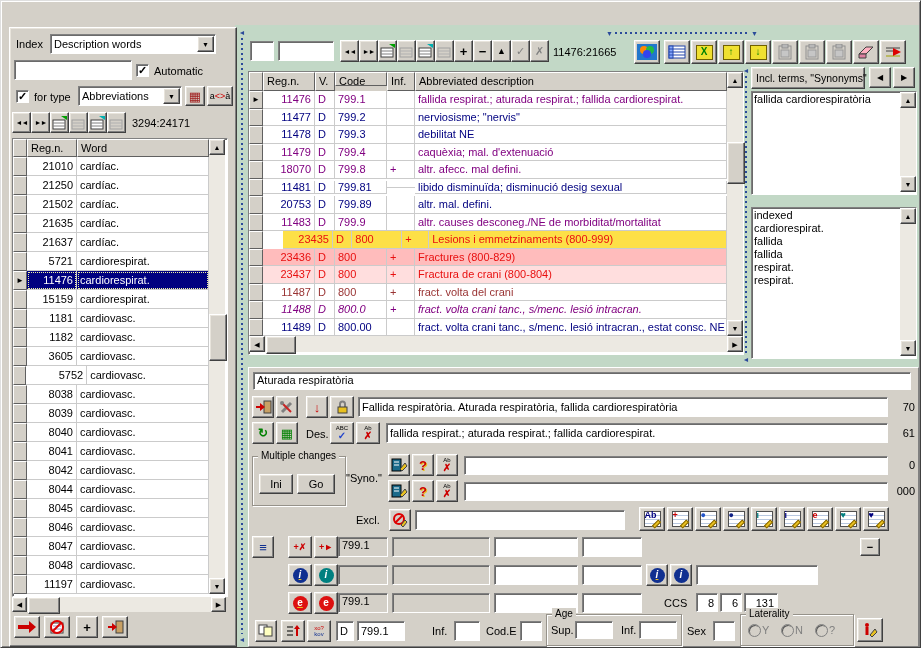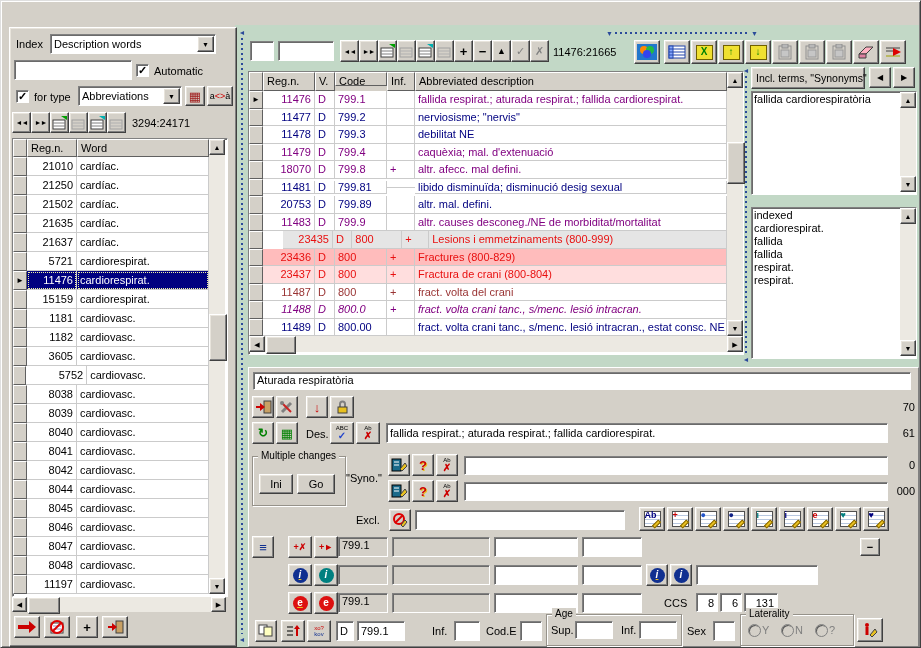--- a/index.html
+++ b/index.html
@@ -569,21 +569,21 @@
             <div class="cell num" style="width:52px;background:transparent">11483</div>
             <div class="cell" style="width:20px;background:transparent">D</div>
             <div class="cell" style="width:52px;background:transparent">799.9</div>
             <div class="cell" style="width:28px;background:transparent"></div>
             <div class="cell" style="width:312px;background:transparent">altr. causes desconeg./NE de morbiditat/mortalitat</div>
           </div>
         </div>
 
         <div class="mrow" style="height:17.5px">
           <div class="gut" style="width:14px"></div>
-          <div class="mcells" style="background-color: #e5e5e5; color: rgb(232, 16, 16); margin-left: 20px;">
+          <div class="mcells" style="background-color: #fde047; color: rgb(232, 16, 16); margin-left: 20px;">
             <div class="cell num" style="width:52px;background:transparent">23435</div>
             <div class="cell" style="width:20px;background:transparent">D</div>
             <div class="cell" style="width:52px;background:transparent">800</div>
             <div class="cell" style="width:28px;background:transparent">+</div>
             <div class="cell" style="width:312px;background:transparent">Lesions i emmetzinaments (800-999)</div>
           </div>
         </div>
 
         <div class="mrow" style="height:17.5px">
           <div class="gut" style="width:14px"></div>
@@ -730,20 +730,21 @@
       </span>
     <span class="abs btn" style="left:57px;top:28px;width:22px;height:22px;color:#cc0000;font-weight:bold;font-size:13px">
         <span>↓</span>
       </span>
     <span class="abs btn" style="left:81px;top:28px;width:24px;height:22px">
       <svg width="16" height="16">
           <path d="M6 8 V5 a2.5 2.5 0 0 1 5 0 V8" fill="none" stroke="#808080" stroke-width="2"></path>
           <rect x="4" y="8" width="9" height="6" fill="#e8c020" stroke="#404040"></rect>
         </svg>
       </span>
+    <input class="abs tf" style="left: 109px; top: 29px; width: 530px; height: 20px;" value="Fallida respiratòria. Aturada respiratòria, fallida cardiorespiratòria">
     <span class="abs cnt" style="left:644px;top:33px;width:22px;text-align:right">70</span>
 
     <span class="abs btn" style="left:3px;top:54px;width:22px;height:22px;color:#008000;font-weight:bold;font-size:12px">
         <span>↻</span>
       </span>
     <span class="abs btn" style="left:27px;top:54px;width:22px;height:22px;color:#008000;font-size:13px">
         <span>▦</span>
       </span>
     <span class="abs" style="left:57px;top:60px">Des.</span>
     <span class="abs btn" style="left:81px;top:54px;width:24px;height:22px">

